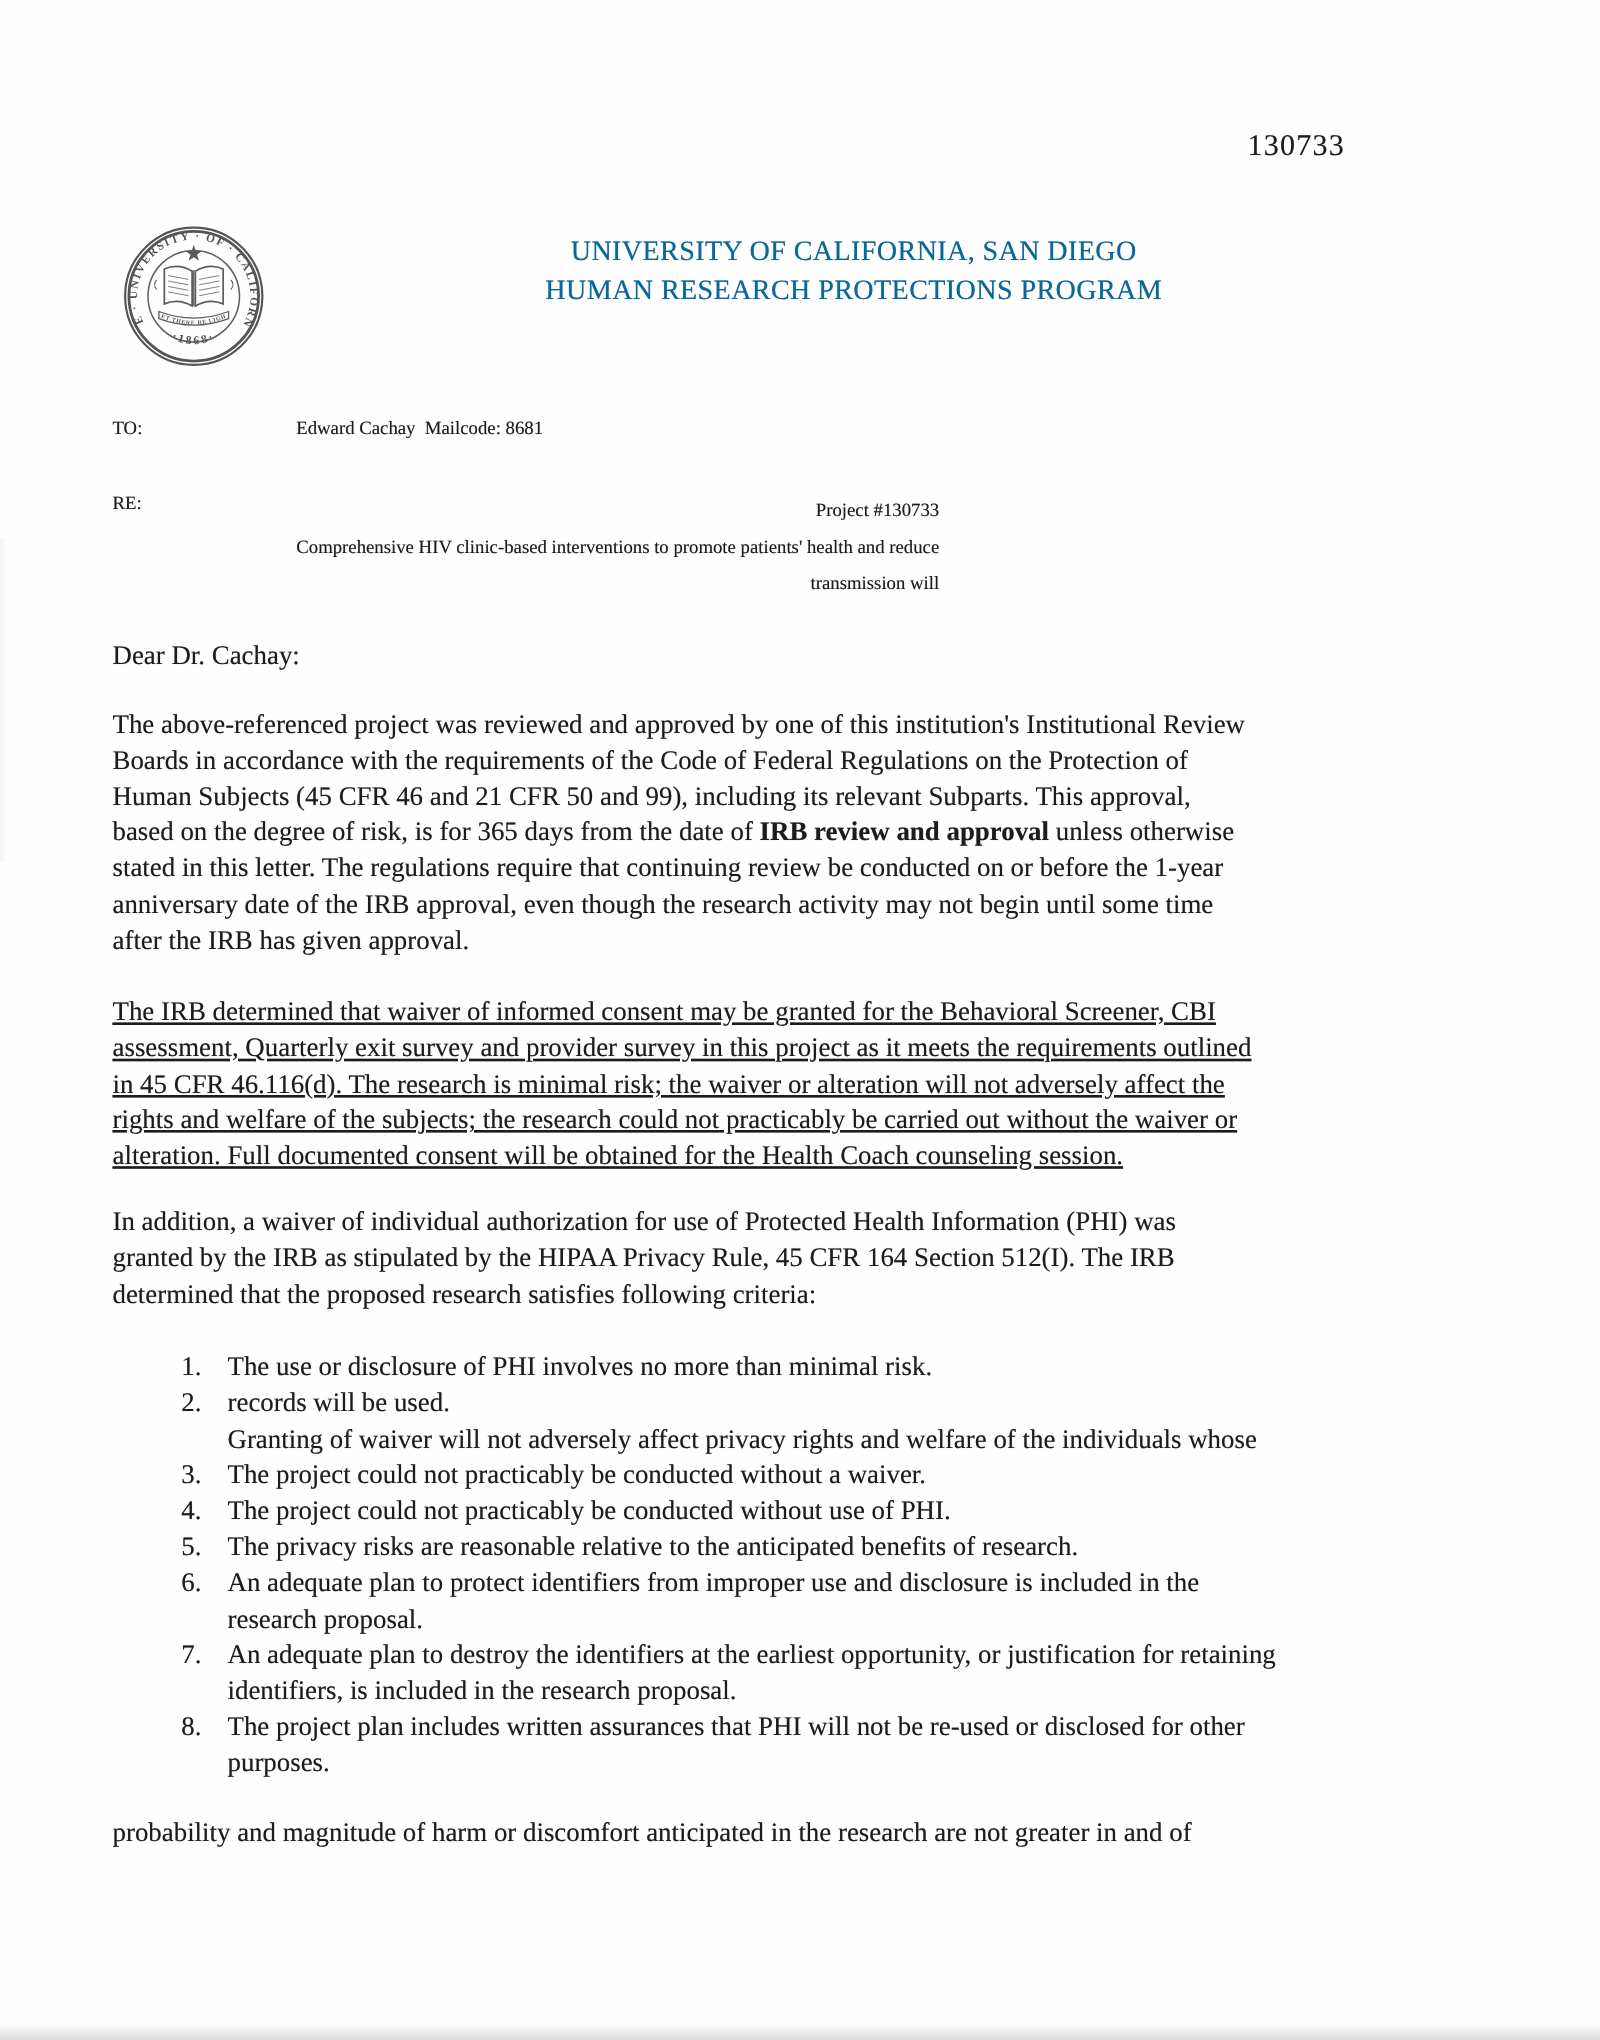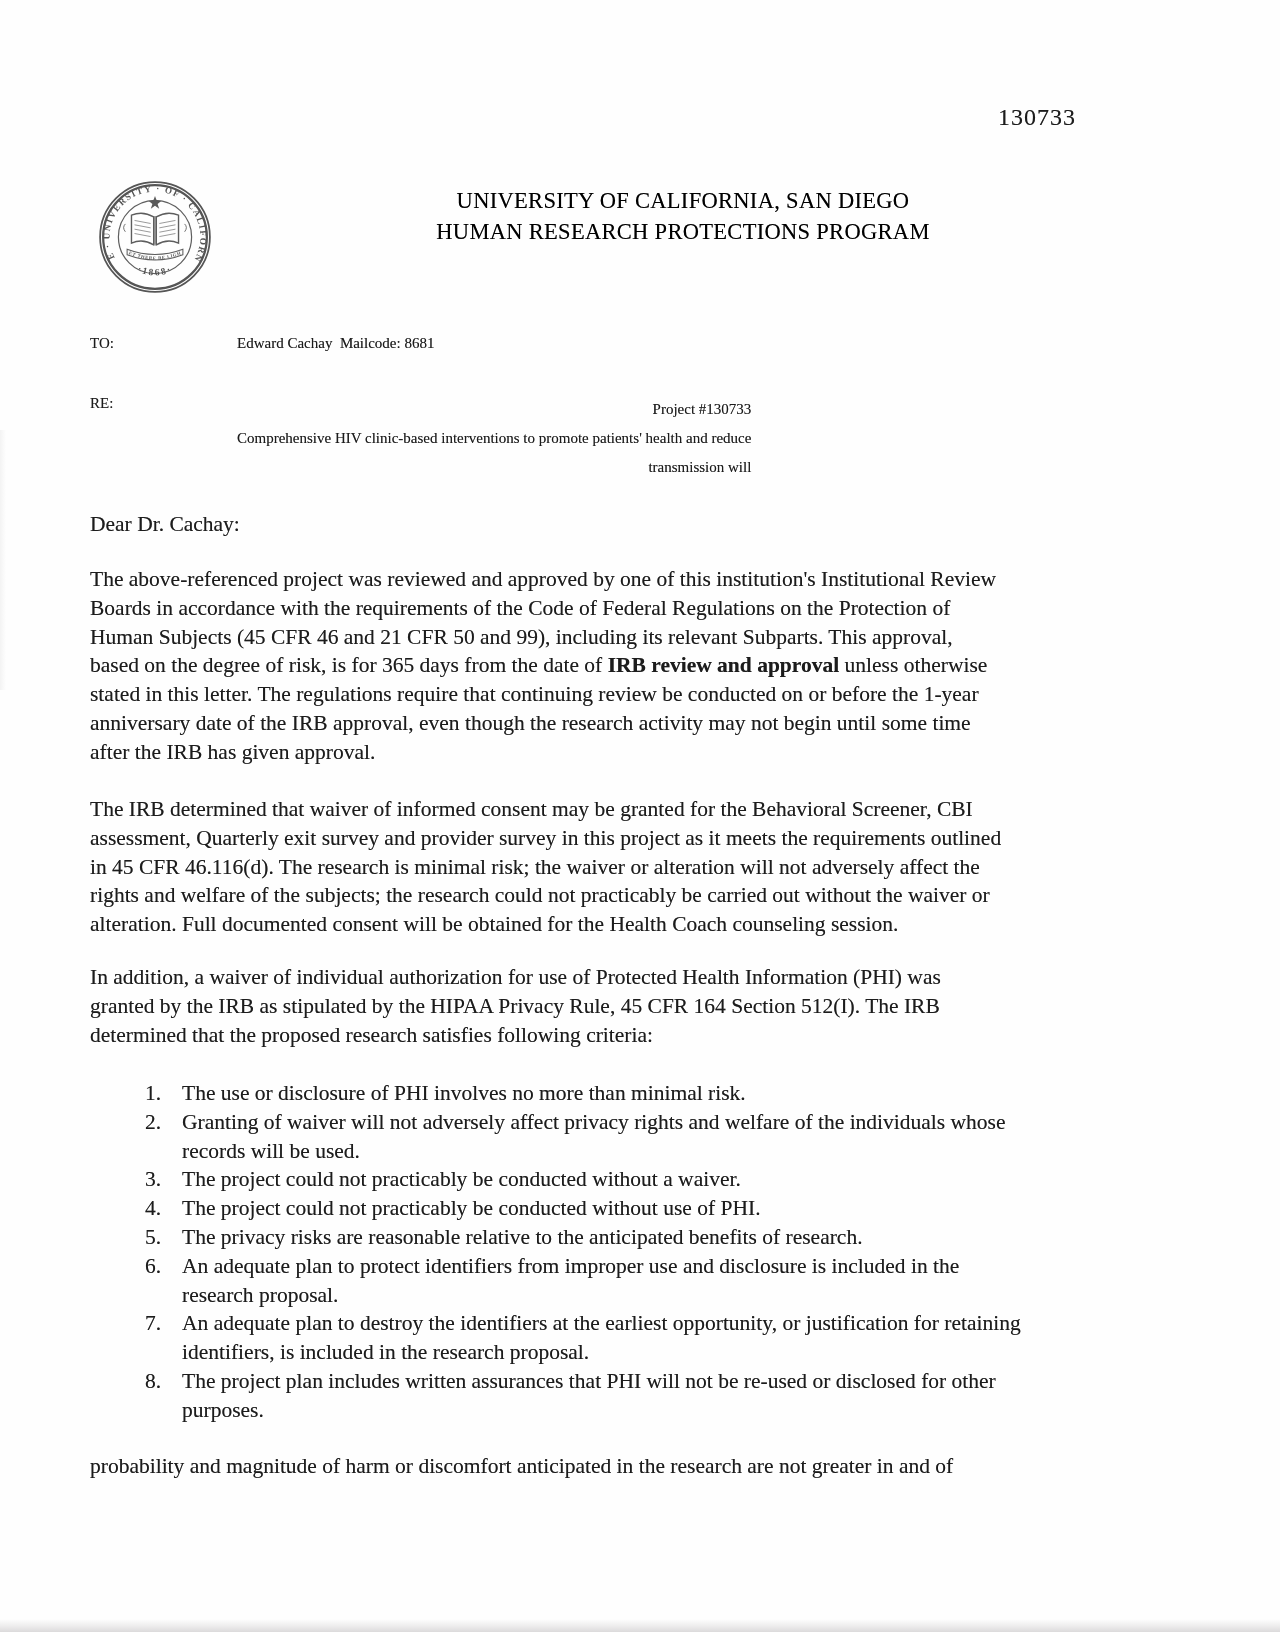--- a/index.html
+++ b/index.html
@@ -13,21 +13,21 @@
   }
   .scan-text{ text-shadow:0 0 .6px rgba(50,50,50,.55); }
   .page-number{
     position:absolute;left:998px;top:104px;
     font-size:24px;letter-spacing:1px;
   }
   .seal{position:absolute;left:94px;top:176px;width:122px;height:122px;opacity:.88;}
   .header-block{
     position:absolute;left:283px;top:186px;width:800px;
     text-align:center;font-size:22.5px;line-height:30.5px;
-    letter-spacing:.3px;color:#000000;
+    letter-spacing:.3px;color:#0369a1;
   }
   .meta-block{position:absolute;left:90px;width:1110px;font-size:15px;}
   .meta-row{display:flex;}
   .meta-label{width:147px;flex:0 0 147px;}
   .meta-value{white-space:pre;}
   .re-lines .line{line-height:29px;height:29px;text-align:right;}
   .textblock{
     position:absolute;left:90px;width:1115px;
     font-size:21.5px;
   }
@@ -125,21 +125,21 @@
   <div class="textblock scan-text" style="top:565px;">
     <div class="line">The above-referenced project was reviewed and approved by one of this institution's Institutional Review</div>
     <div class="line">Boards in accordance with the requirements of the Code of Federal Regulations on the Protection of</div>
     <div class="line">Human Subjects (45 CFR 46 and 21 CFR 50 and 99), including its relevant Subparts. This approval,</div>
     <div class="line"><span>based on the degree of risk, is for 365 days from the date of </span><span class="bold">IRB review and approval</span><span> unless otherwise</span></div>
     <div class="line">stated in this letter. The regulations require that continuing review be conducted on or before the 1-year</div>
     <div class="line">anniversary date of the IRB approval, even though the research activity may not begin until some time</div>
     <div class="line">after the IRB has given approval.</div>
   </div>
 
-  <div class="textblock scan-text" style="top:795px;">
+  <div class="textblock scan-text" style="top:795px;text-decoration:underline;">
     <div class="line">The IRB determined that waiver of informed consent may be granted for the Behavioral Screener, CBI</div>
     <div class="line">assessment, Quarterly exit survey and provider survey in this project as it meets the requirements outlined</div>
     <div class="line">in 45 CFR 46.116(d). The research is minimal risk; the waiver or alteration will not adversely affect the</div>
     <div class="line">rights and welfare of the subjects; the research could not practicably be carried out without the waiver or</div>
     <div class="line">alteration. Full documented consent will be obtained for the Health Coach counseling session.</div>
   </div>
 
   <div class="textblock scan-text" style="top:963px;">
     <div class="line">In addition, a waiver of individual authorization for use of Protected Health Information (PHI) was</div>
     <div class="line">granted by the IRB as stipulated by the HIPAA Privacy Rule, 45 CFR 164 Section 512(I). The IRB</div>
@@ -149,22 +149,22 @@
   <div class="criteria scan-text">
     <div class="crit-item">
       <div class="crit-num">1.</div>
       <div class="crit-lines">
           <div class="line">The use or disclosure of PHI involves no more than minimal risk.</div>
         </div>
     </div>
     <div class="crit-item">
       <div class="crit-num">2.</div>
       <div class="crit-lines">
+        <div class="line">records will be used.</div>
         <div class="line">Granting of waiver will not adversely affect privacy rights and welfare of the individuals whose</div>
-        <div class="line">records will be used.</div>
       </div>
     </div>
     <div class="crit-item">
       <div class="crit-num">3.</div>
       <div class="crit-lines">
           <div class="line">The project could not practicably be conducted without a waiver.</div>
         </div>
     </div>
     <div class="crit-item">
       <div class="crit-num">4.</div>

